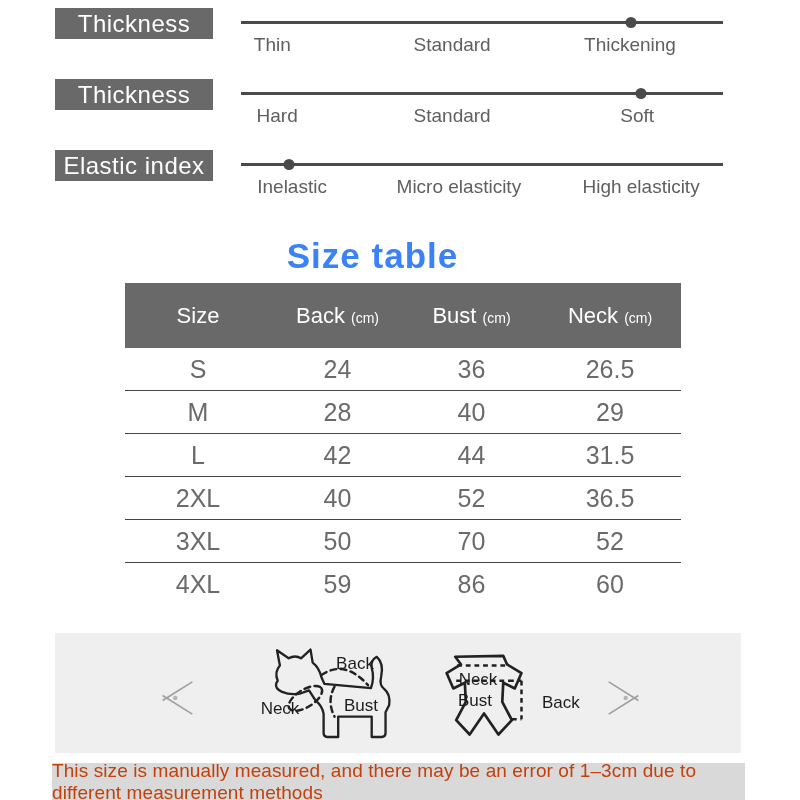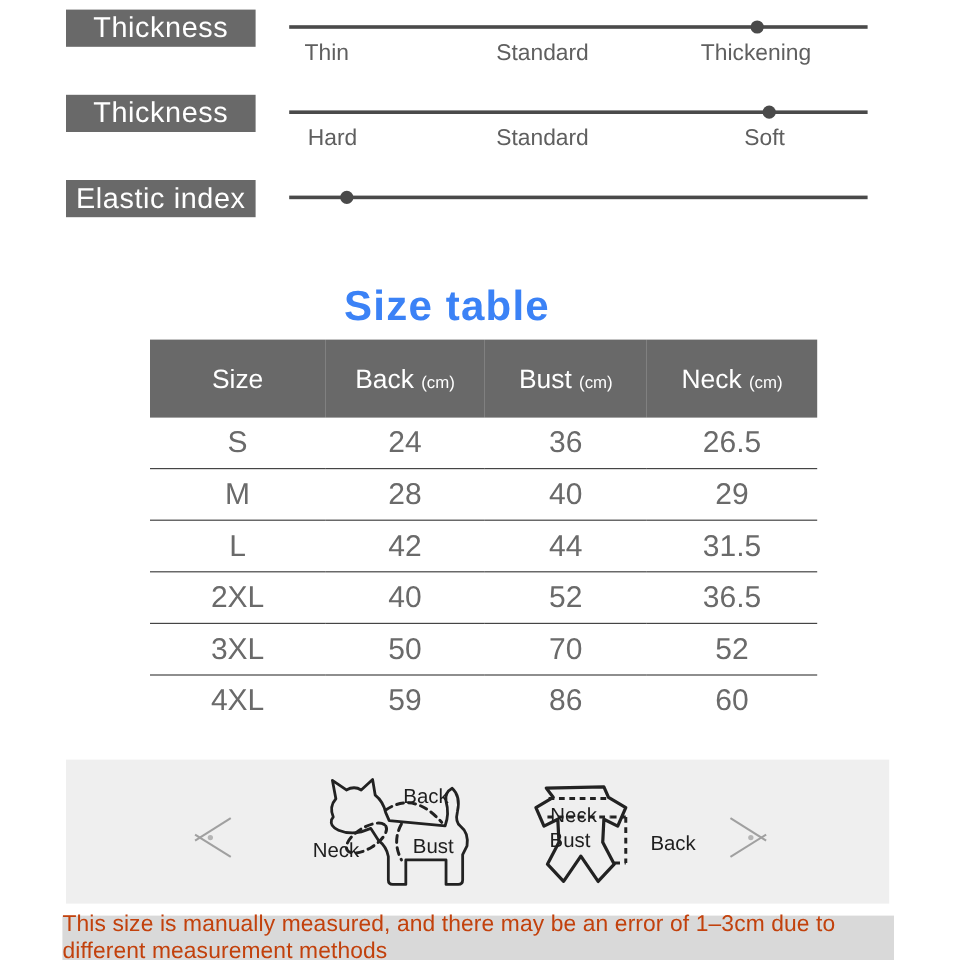--- a/index.html
+++ b/index.html
@@ -111,20 +111,25 @@
           <span class="opt" style="left:82.2%">Soft</span>
         </div>
       </div>
     </div>
 
     <div class="index-row" style="top:150px;">
       <div class="index-badge">Elastic index</div>
       <div class="slider">
         <div class="slider-line"></div>
         <div class="slider-dot" style="left: 10%;"></div>
+        <div class="slider-labels">
+          <span class="opt" style="left:10.6%">Inelastic</span>
+          <span class="opt" style="left:45.2%">Micro elasticity</span>
+          <span class="opt" style="left:83%">High elasticity</span>
+        </div>
       </div>
     </div>
   </div>
 
   <div class="table-title">Size table</div>
 
   <table class="size-table">
     <colgroup>
         <col class="col-size">
         <col class="col-back">

